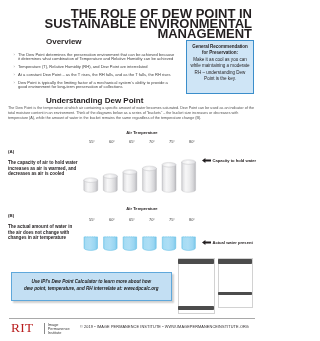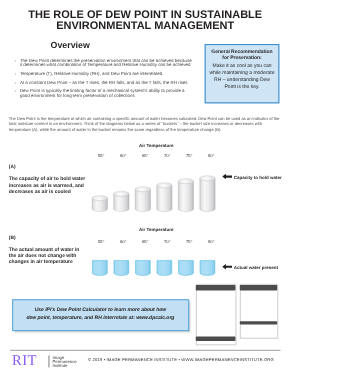--- a/index.html
+++ b/index.html
@@ -1,19 +1,19 @@
 <!DOCTYPE html>
 <html><head>
 <meta charset="utf-8">
 <style>
   html,body{margin:0;padding:0;}
   body{width:264px;height:341px;background:#ffffff;font-family:"Liberation Sans",sans-serif;color:#231f20;overflow:hidden;}
   .page{position:relative;width:264px;height:341px;}
 
-  .title{position:absolute;left:12px;top:9px;width:240px;text-align:center;font-weight:bold;font-size:10px;line-height:10px;}
+  .title{position:absolute;left:12px;top:9px;width:240px;text-align:right;font-weight:bold;font-size:13px;line-height:10px;}
 
   .sec-h{position:absolute;font-weight:bold;font-size:8px;margin-left:38px;}
   .overview-h{left:8px;top:37px;}
   .und-h{left:8px;top:96px;}
 
   .bullets{position:absolute;left:13.5px;top:52.5px;width:162px;font-size:4.05px;line-height:4.85px;color:#3f3f3f;}
   .bullets .li{position:relative;padding-left:4.6px;margin-bottom:2.9px;}
   .bullets .li .bl{position:absolute;left:0;top:0;color:#8e8e8e;font-size:4px;}
 
   .recbox{position:absolute;left:186px;top:40px;width:68px;height:54px;background:#cfe5f6;border:1px solid #3b8ecb;box-sizing:border-box;text-align:center;font-size:4.55px;line-height:6.4px;padding-top:3px;color:#231f20;}
@@ -45,21 +45,21 @@
   .shot .pane{position:absolute;background:#fff;border:0.4px solid #d2d2d2;box-sizing:border-box;}
   .shot .pL{left:0.5px;top:2.5px;width:37px;height:55.5px;}
   .shot .pR{left:41px;top:2.5px;width:34.5px;height:50px;}
   .shot .hbar{position:absolute;background:#4c4c4c;border-radius:0.7px;}
   .shot .hL{left:0.8px;top:3px;width:36.4px;height:5.4px;}
   .shot .hR{left:41.3px;top:3.2px;width:33.9px;height:5.2px;}
   .shot .hR2{left:41.3px;top:36.4px;width:33.9px;height:3.6px;}
   .shot .fbar{position:absolute;left:0.8px;top:50.8px;width:36.4px;height:4.2px;background:#4c4c4c;border-radius:0.7px;}
 
   .footline{position:absolute;left:9px;top:318px;width:246px;height:1.1px;background:#a9a9a9;}
-  .rit{position:absolute;left:11px;top:321.6px;font-family:"Liberation Serif",serif;font-weight:normal;font-size:13.4px;letter-spacing:0.35px;color:#8b5cf6;line-height:11.6px;}
+  .rit{position:absolute;left:11px;top:321.6px;font-family:"Liberation Serif",serif;font-weight:normal;font-size:13.4px;letter-spacing:0.35px;color:#b91c1c;line-height:11.6px;}
   .ipi{position:absolute;left:44.2px;top:323.2px;font-size:3.9px;line-height:3.88px;color:#231f20;border-left:0.9px solid #8a8a8a;padding-left:2.5px;height:11.2px;font-weight:normal;color:#3a3a3a;}
   .copy{position:absolute;left:80px;top:325.2px;font-size:3.82px;letter-spacing:0.12px;color:#231f20;white-space:nowrap;}
 </style>
 </head>
 <body>
 
 <div class="page">
 
   <div class="title">THE ROLE OF DEW POINT IN SUSTAINABLE ENVIRONMENTAL MANAGEMENT</div>
 
@@ -71,20 +71,21 @@
     <div class="li"><span class="bl">›</span><span>At a constant Dew Point – as the T rises, the RH falls, and as the T falls, the RH rises</span></div>
     <div class="li"><span class="bl">›</span><span>Dew Point is typically the limiting factor of a mechanical system’s ability to provide a good environment for long-term preservation of collections</span></div>
   </div>
 
   <div class="recbox">
     <span class="hd">General Recommendation</span>
     <span class="hd">for Preservation:</span>
     <span class="bd">Make it as cool as you can while maintaining a moderate RH – understanding Dew Point is the key.</span>
   </div>
 
+  <div class="sec-h und-h">Understanding Dew Point</div>
   <div class="para">The Dew Point is the temperature at which air containing a specific amount of water becomes saturated. Dew Point can be used as an indicator of the total moisture content in an environment. Think of the diagrams below as a series of “buckets” – the bucket size increases or decreases with temperature (A), while the amount of water in the bucket remains the same regardless of the temperature change (B).</div>
 
   <div class="panel-label pa-label">(A)</div>
   <div class="panel-text pa-text">The capacity of air to hold water increases as air is warmed, and decreases as air is cooled</div>
   <div class="axis-label" style="left:82px;top:130px;">Air Temperature</div>
   <div class="ticks" style="left:82px;top:139px;">
     <span>55°</span>
     <span>60°</span>
     <span>65°</span>
     <span>70°</span>

